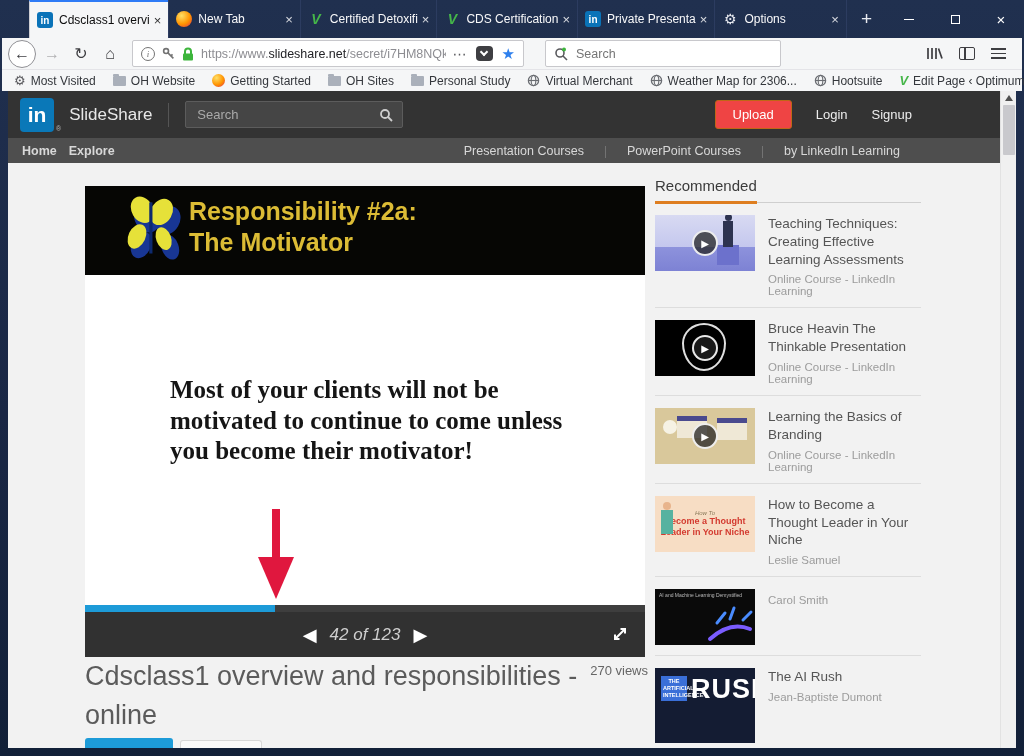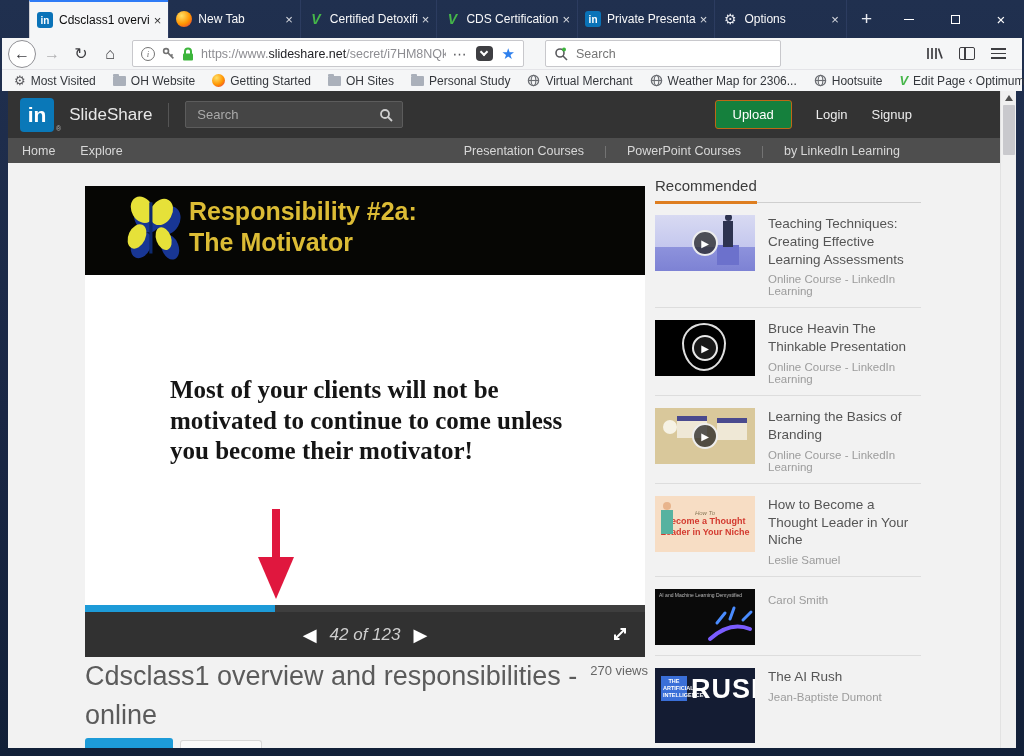--- a/index.html
+++ b/index.html
@@ -60,25 +60,25 @@
 
   .ss-header{height:47px;background:#333333;display:flex;align-items:center;padding-left:12px;}
   .in-logo{width:34px;height:34px;background:#0a78b8;border-radius:4px;color:#fff;font-weight:bold;font-size:21px;display:flex;align-items:center;justify-content:center;cursor:pointer;}
   .reg{color:#bbb;font-size:7px;align-self:flex-end;margin:0 0 6px 2px;}
   .brand{color:#e8e8e8;font-size:17px;margin-left:8px;cursor:pointer;}
   .hd-div{width:1px;height:24px;background:#555;margin:0 16px;}
   .ss-search{width:218px;height:27px;background:#454545;border:1px solid #5c5c5c;border-radius:2px;display:flex;align-items:center;padding:0 9px;gap:6px;}
   .ss-search input{border:none;outline:none;background:transparent;color:#ddd;flex:1;font-size:13px;min-width:0;font-family:"Liberation Sans",sans-serif;}
   .ss-search input::placeholder{color:#aaa;}
   .hd-right{margin-left:auto;display:flex;align-items:center;gap:24px;padding-right:88px;}
-  .upload-btn{background:#15803d;border:1px solid #bf6716;color:#fff;font-size:13px;padding:6px 17px;border-radius:3px;cursor:pointer;}
+  .upload-btn{background:#ef4444;border:1px solid #bf6716;color:#fff;font-size:13px;padding:6px 17px;border-radius:3px;cursor:pointer;}
   .hd-link{color:#ededed;font-size:13px;cursor:pointer;}
 
   .ss-nav{height:25px;background:#4e4e4e;display:flex;align-items:center;padding:0 14px;font-size:12.5px;color:#d8d8d8;}
-  .ss-nav .left{display:flex;gap:25px;}
+  .ss-nav .left{display:flex;gap:12px;font-weight:bold;}
   .ss-nav a{cursor:pointer;}
   .ss-nav .right{margin-left:auto;display:flex;align-items:flex-end;padding-right:86px;gap:8px;}
   .nav-sep{width:1px;height:12px;background:#737373;margin:0 13px;}
 
   .ss-content{position:relative;height:585px;}
 
   
   .player{position:absolute;left:77px;top:23px;width:560px;}
   .slide{width:560px;height:419px;background:#fff;position:relative;overflow:hidden;}
   .slide-band{height:89px;background:#060604;position:relative;}

